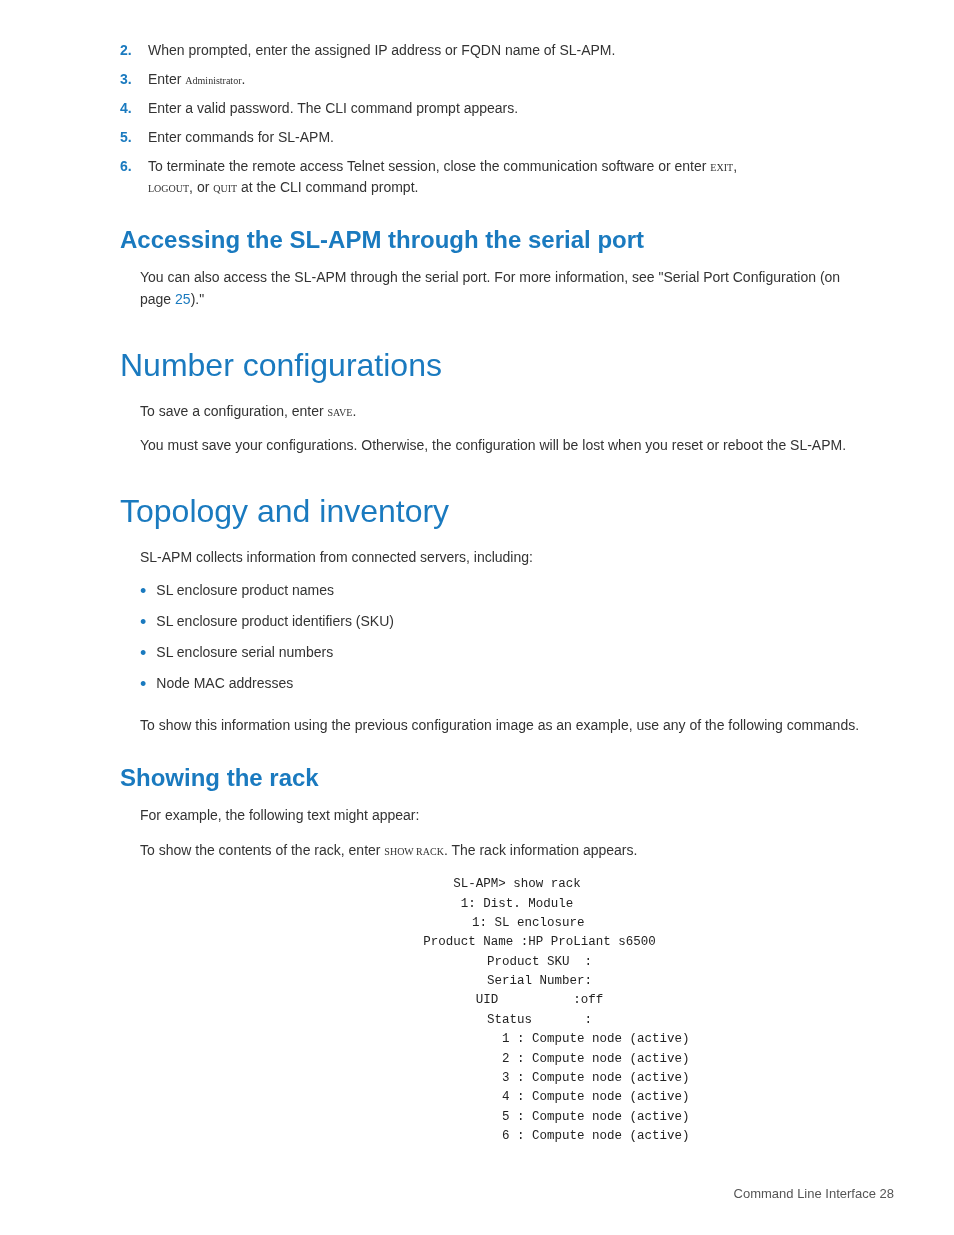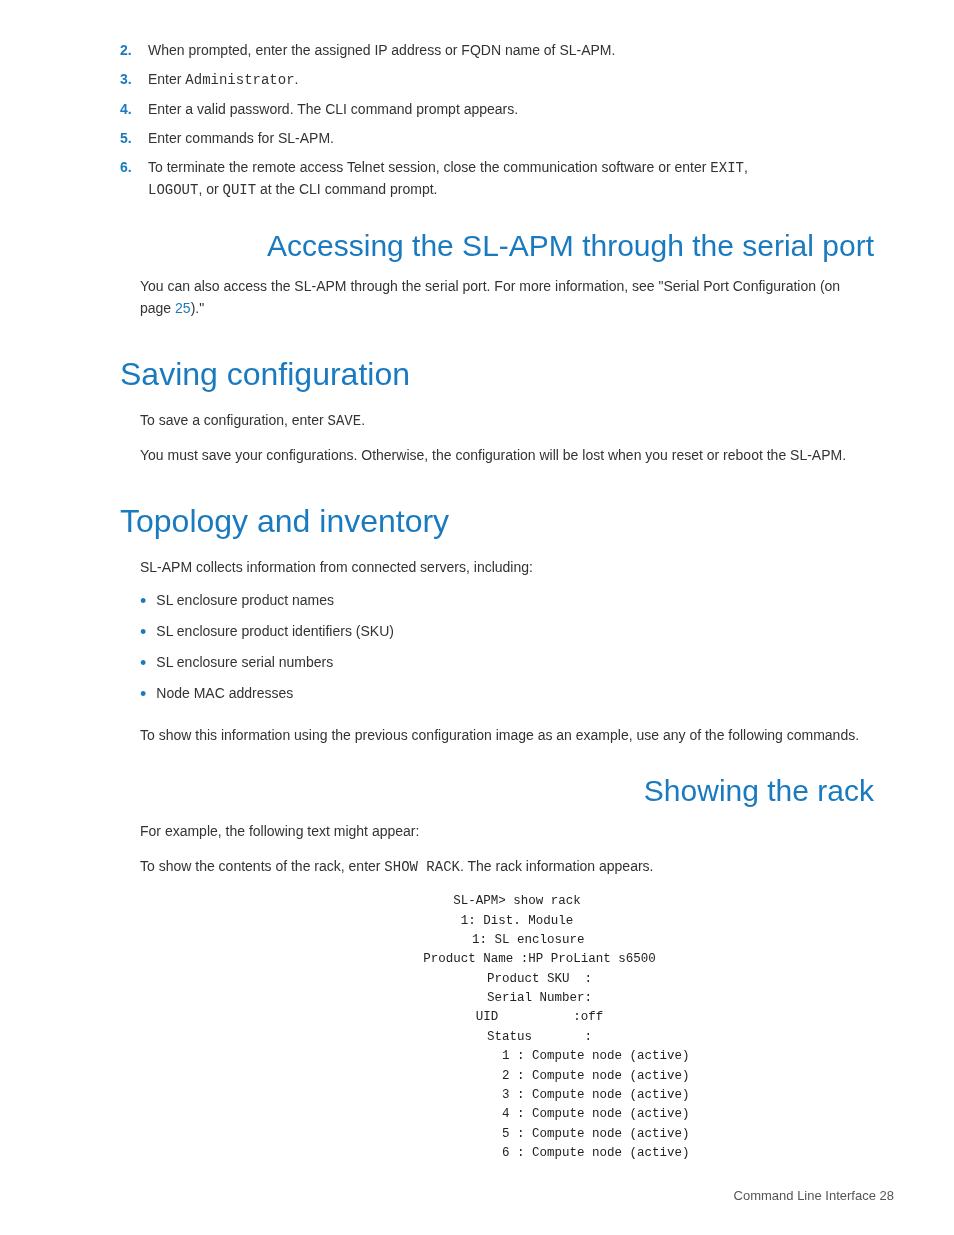--- a/index.html
+++ b/index.html
@@ -29,32 +29,31 @@
     .num {
       color: #1a7abf;
       font-weight: bold;
       min-width: 28px;
       flex-shrink: 0;
     }
     .li-content {
       flex: 1;
     }
     code, .mono {
-      font-family: Liberation Mono, monospace;
-      font-size: 14px;
+      font-family: Liberation Serif, serif;
+      font-size: 10px;
       background: transparent;
       margin-top: 48px;
     }
     .section-heading {
       color: #1a7abf;
-      font-size: 30px;
-      font-weight: normal;
+      font-size: 24px;
+      font-weight: bold;
       margin-top: 28px;
       margin-bottom: 12px;
-      text-align: right;
     }
     .major-heading {
       color: #1a7abf;
       font-size: 32px;
       font-weight: normal;
       margin-top: 36px;
       margin-bottom: 16px;
     }
     .body-text {
       margin-bottom: 12px;
@@ -132,21 +131,21 @@
         <br><code>LOGOUT</code><span>, or </span><code>QUIT</code><span> at the CLI command prompt.</span>
       </span>
     </li>
   </ol>
 
   <h2 class="section-heading">Accessing the SL-APM through the serial port</h2>
   <p class="body-text indent">
     <span>You can also access the SL-APM through the serial port. For more information, see "Serial Port Configuration (on page </span><a class="link-text">25</a><span>)."</span>
   </p>
 
-  <h1 class="major-heading">Saving configuration</h1>
+  <h1 class="major-heading">Number configurations</h1>
   <p class="body-text indent">
     <span>To save a configuration, enter </span><code>SAVE</code><span>.</span>
   </p>
   <p class="body-text indent">You must save your configurations. Otherwise, the configuration will be lost when you reset or reboot the SL-APM.</p>
 
   <h1 class="major-heading">Topology and inventory</h1>
   <p class="body-text indent">SL-APM collects information from connected servers, including:</p>
 
   <ul class="bullet-list">
     <li>

